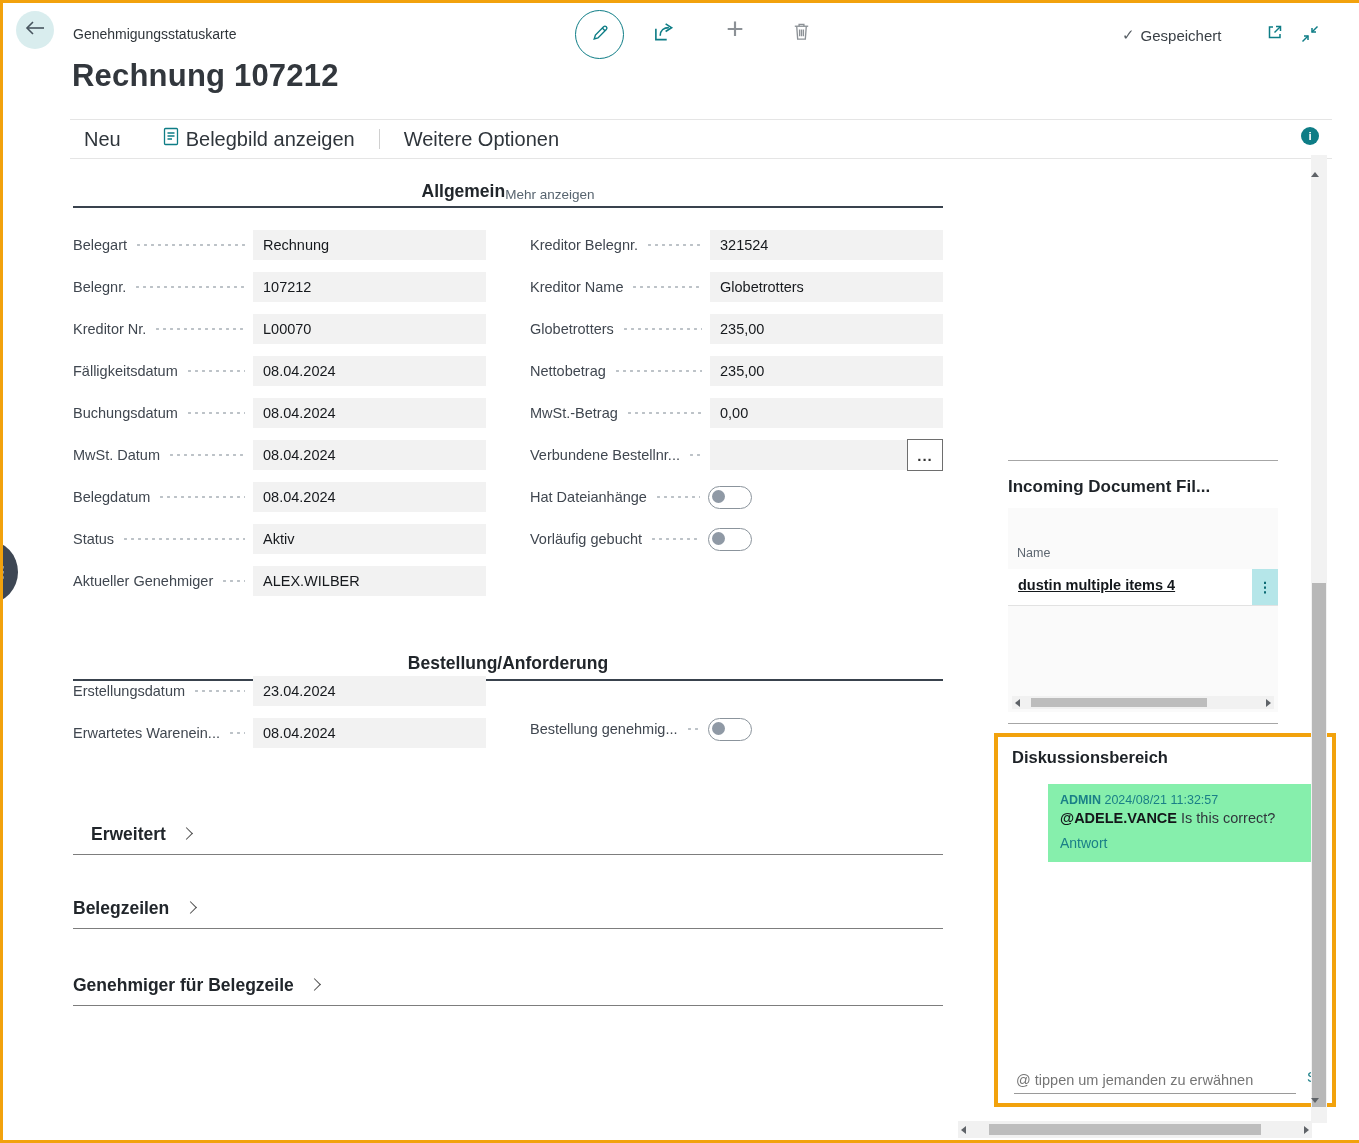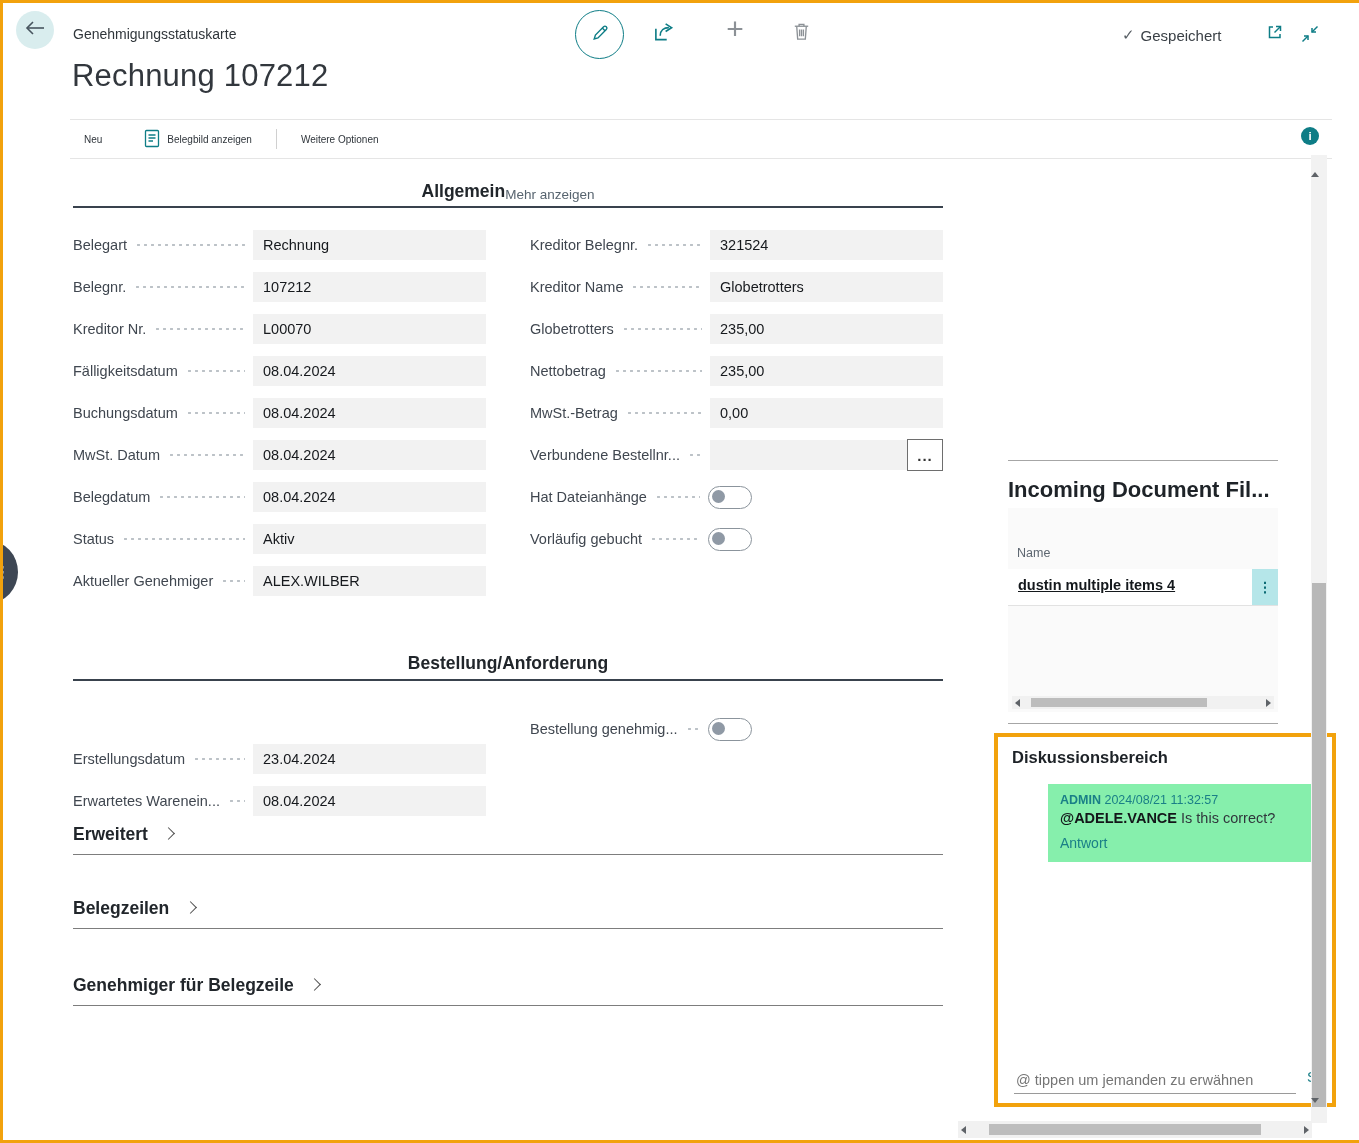--- a/index.html
+++ b/index.html
@@ -5,34 +5,34 @@
   html,body{margin:0;padding:0;background:#fff;width:1359px;height:1143px;overflow:hidden;
     font-family:"Liberation Sans",sans-serif;-webkit-font-smoothing:antialiased;}
   .window{position:absolute;left:0;top:0;width:1359px;height:1143px;background:#fff;overflow:hidden;padding-left:16px;}
   .frame{position:absolute;inset:0;border:3px solid #f2a20d;z-index:60;pointer-events:none;}
   .abs{position:absolute;}
 
   
   .back-btn{left:16px;top:11px;width:38px;height:38px;border-radius:50%;background:#d9edee;
     display:flex;align-items:center;justify-content:center;cursor:pointer;}
   .app-title{left:73px;top:26px;font-size:14px;color:#30363b;}
-  .page-title{left:72px;top:58px;font-size:31px;font-weight:400;color:#32373d;letter-spacing:.2px;}
+  .page-title{left:72px;top:58px;font-size:31px;font-weight:700;color:#32373d;letter-spacing:.2px;}
   .icon-btn{display:flex;align-items:center;justify-content:center;cursor:pointer;}
   .pencil-circle{left:575px;top:10px;width:47px;height:47px;border:1.5px solid #0e7d86;border-radius:50%;}
   .share-btn{left:650px;top:20px;width:28px;height:28px;}
   .plus-btn{left:720px;top:12px;width:30px;height:34px;font-size:30px;font-weight:300;color:#8c9196;}
   .trash-btn{left:788px;top:20px;width:26px;height:26px;}
   .saved{left:1122px;top:26px;font-size:15px;color:#3a4046;display:flex;gap:6px;align-items:center;}
   .saved .chk{color:#596066;font-size:15px;}
   .popout-btn{left:1264px;top:23px;width:22px;height:22px;}
   .collapse-btn{left:1299px;top:25px;width:22px;height:22px;}
 
   
   .toolbar{left:70px;top:119px;width:1262px;height:38px;border-top:1px solid #e5e5e5;border-bottom:1px solid #e5e5e5;
-    display:flex;align-items:center;font-size:10px;color:#2f353b;}
+    display:flex;align-items:center;font-size:20px;color:#2f353b;}
   .tb-item{padding:0 14px;cursor:pointer;display:flex;align-items:center;gap:7px;height:100%;}
   .tb-sep{width:1px;height:20px;background:#d0d0d0;margin:0 10px;}
   .info-btn{left:1301px;top:127px;width:18px;height:18px;border-radius:50%;background:#0e7d86;color:#fff;
     font-size:11.5px;font-weight:700;display:flex;align-items:center;justify-content:center;cursor:pointer;}
 
   
   .sec-head{display:flex;justify-content:center;align-items:flex-end;width:870px;}
   .sec-title{font-size:17.5px;font-weight:700;color:#21262b;}
   .more-link{font-size:13.5px;color:#57646f;cursor:pointer;}
   .rule-dark{height:2px;background:#39424d;width:870px;}
@@ -52,21 +52,21 @@
   .fval.num{text-align:left;}
   .assist-btn{position:absolute;right:0;top:-1px;width:36px;height:32px;background:#fff;border:1px solid #6e6e6e;
     color:#333;font-size:15px;font-weight:700;letter-spacing:1px;display:flex;align-items:center;justify-content:center;
     box-sizing:border-box;cursor:pointer;}
   .toggle{flex:0 0 42px;width:42px;height:21px;margin-top:4px;border:1px solid #8b949c;border-radius:12px;
     background:#fff;position:relative;cursor:pointer;}
   .toggle .knob{position:absolute;left:3px;top:3px;width:13px;height:13px;border-radius:50%;background:#8f99a5;}
 
   
   .fb-divider{background:#a6a6a6;height:1px;width:270px;}
-  .fb-title{font-size:22px;font-weight:700;color:#1e2328;}
+  .fb-title{font-size:17px;font-weight:700;color:#1e2328;}
   .fb-panel{left:1008px;top:508px;width:270px;height:204px;background:#fafafa;}
   .fb-colhead{position:absolute;left:9px;top:38px;font-size:12.5px;color:#5d6670;}
   .fb-row{position:absolute;left:0;top:61px;width:270px;height:36px;background:#fff;border-bottom:1px solid #e2e2e2;}
   .fb-link{position:absolute;left:10px;top:8px;font-size:14.5px;font-weight:700;color:#14181c;
     text-decoration:underline;cursor:pointer;white-space:nowrap;}
   .fb-dots{position:absolute;right:0;top:0;width:26px;height:36px;background:#b5e6e9;color:#0c6a74;
     font-size:14px;font-weight:700;display:flex;align-items:center;justify-content:center;cursor:pointer;}
   .hscroll{position:absolute;display:flex;align-items:center;background:#f1f1f1;}
   .hs-track{flex:1;position:relative;height:100%;}
   .hs-thumb{position:absolute;top:2px;height:9px;background:#bdbdbd;}
@@ -290,21 +290,21 @@
         </span>
       <span style="flex:0 0 191px;"></span>
     </div>
   </div>
 
   <div class="abs sec-head" style="left:73px;top:653px;">
     <span class="sec-title">Bestellung/Anforderung</span>
   </div>
   <div class="abs rule-dark" style="left:73px;top:679px;"></div>
 
-  <div class="abs col" style="left:73px;top:744px;">
+  <div class="abs col" style="left:73px;top:676px;">
     <div class="frow">
       <span class="flabel">Erstellungsdatum</span>
         <span class="dots"></span>
       <span class="fval">23.04.2024</span>
     </div>
     <div class="frow">
       <span class="flabel">Erwartetes Warenein...</span>
         <span class="dots"></span>
       <span class="fval">08.04.2024</span>
     </div>
@@ -313,21 +313,21 @@
     <div class="frow">
       <span class="flabel">Bestellung genehmig...</span>
         <span class="dots"></span>
       <span class="toggle">
           <span class="knob"></span>
         </span>
       <span style="flex:0 0 191px;"></span>
     </div>
   </div>
 
-  <div class="abs" style="left:73px;top:824px;">
+  <div class="abs" style="left:91px;top:824px;">
     <span class="sec-title">Erweitert</span>
     <span class="chev"></span>
   </div>
   <div class="abs rule-thin" style="left:73px;top:854px;"></div>
 
   <div class="abs" style="left:73px;top:898px;">
     <span class="sec-title">Belegzeilen</span>
     <span class="chev"></span>
   </div>
   <div class="abs rule-thin" style="left:73px;top:928px;"></div>

